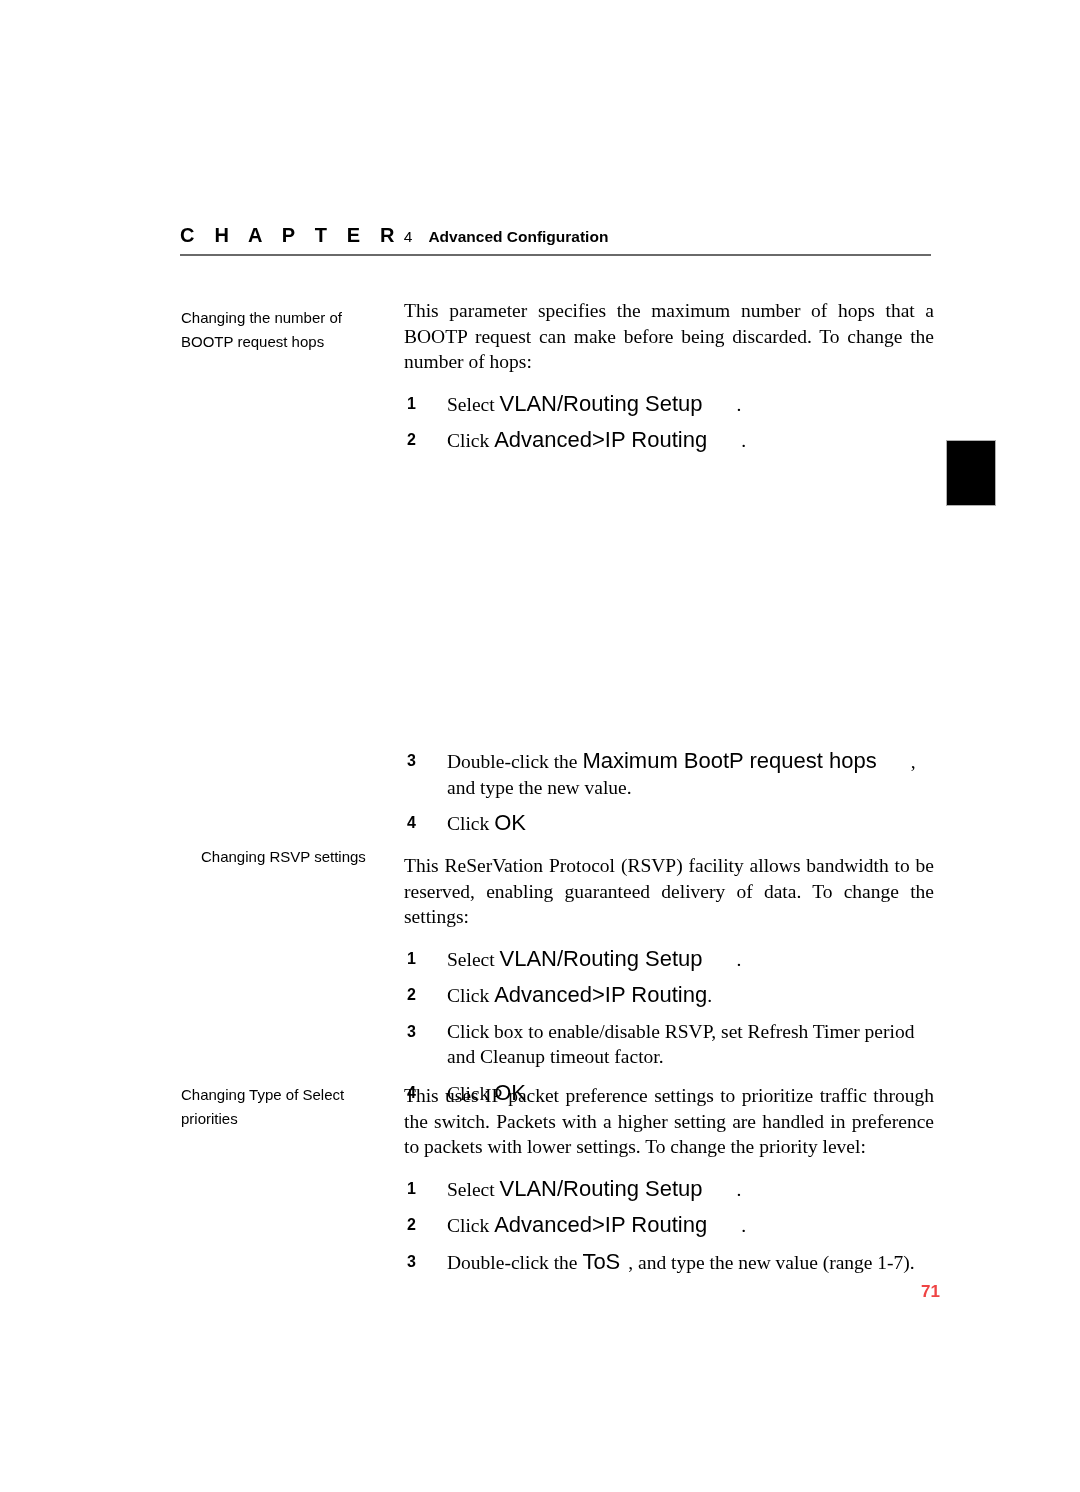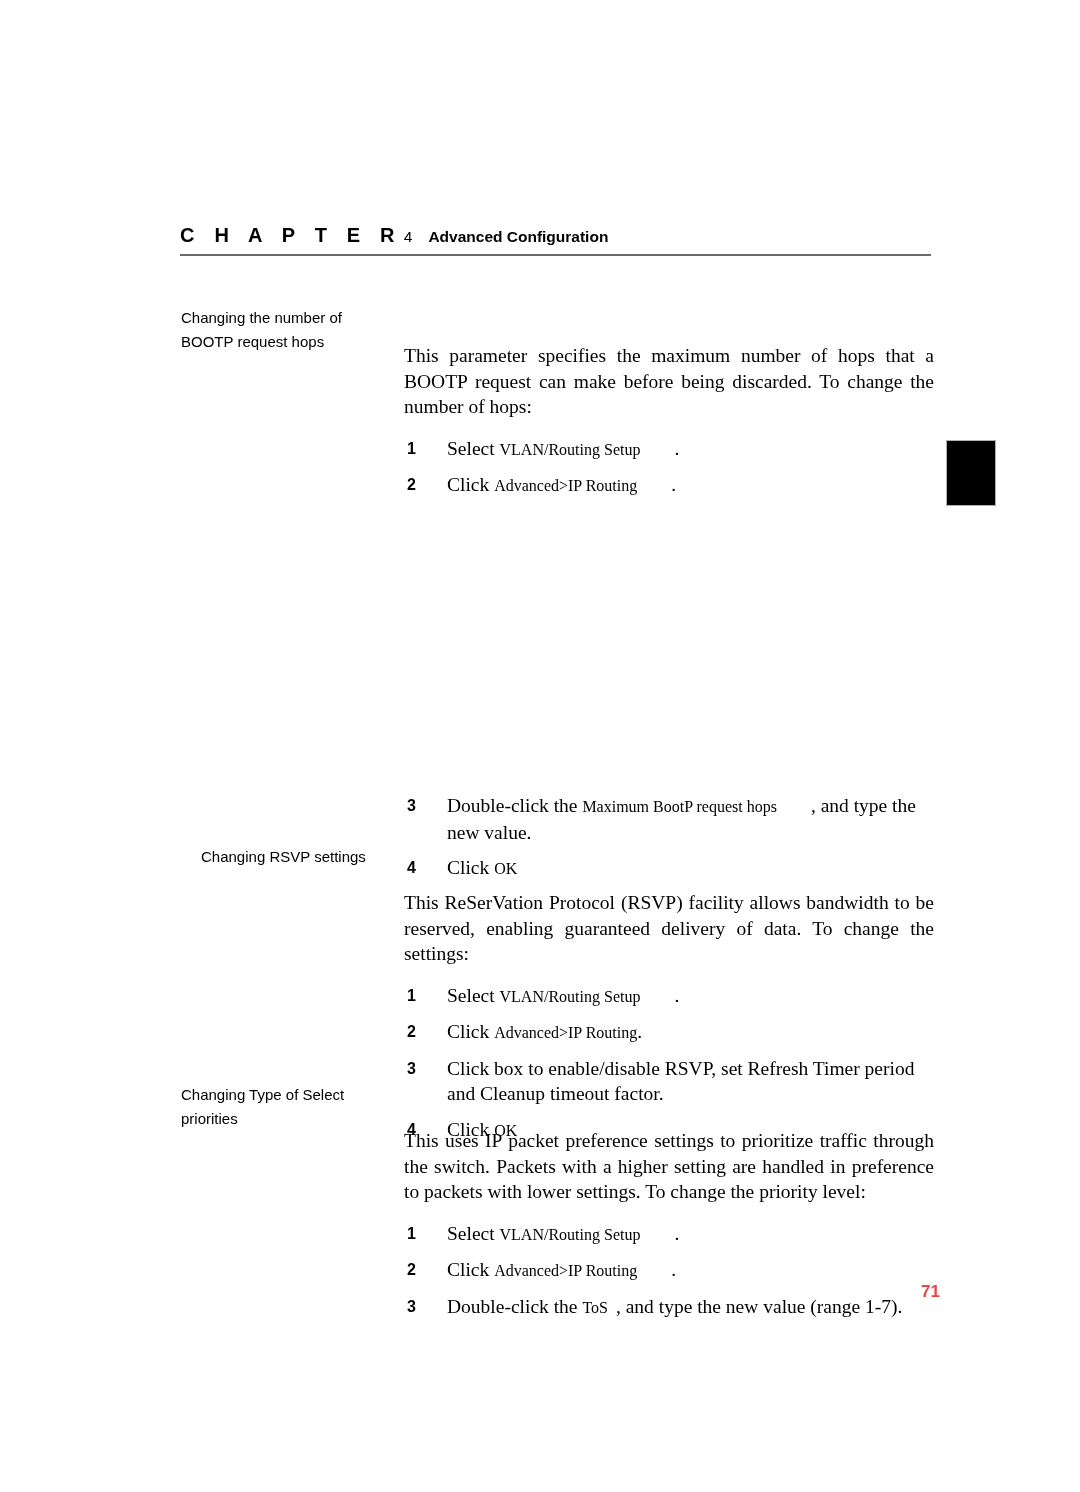--- a/index.html
+++ b/index.html
@@ -90,21 +90,20 @@
     font-family: "Liberation Sans", "DejaVu Sans", sans-serif;
     font-size: 15px;
     line-height: 23.5px;
     color: #000;
   }
 
   .body-col {
     position: absolute;
     left: 404px;
     width: 530px;
-    margin-top: 45px;
   }
 
   .para {
     font-family: "Liberation Serif", "DejaVu Serif", serif;
     font-size: 19.5px;
     line-height: 25.5px;
     text-align: justify;
     text-justify: inter-word;
     color: #000;
     margin: 0;
@@ -126,22 +125,22 @@
     top: 0;
     font-family: "Liberation Sans", "DejaVu Sans", sans-serif;
     font-size: 16px;
     font-weight: 700;
     line-height: 25.5px;
   }
   .step-text { display: inline; }
 
   
   .ui {
-    font-family: Liberation Serif, serif;
-    font-size: 16px;
+    font-family: Liberation Sans, sans-serif;
+    font-size: 22px;
   }
   
   .xrefgap { display: inline-block; width: 34px; }
   .xrefgap-sm { display: inline-block; width: 8px; }
 
   
   .folio {
     position: absolute;
     left: 880px;
     top: 1282px;
@@ -196,21 +195,21 @@
         <span class="step-num">4</span>
         <span class="step-text"><span>Click </span><span class="ui">OK</span><span></span></span>
       </div>
     </div>
   </div>
 
   <div class="block" style="top:845px;">
     <div class="side-label" style="top:0;margin-left:20px;">
       <div>Changing RSVP settings</div>
     </div>
-    <div class="body-col" style="top:0;">
+    <div class="body-col" style="top:8px;">
       <p class="para">This ReSerVation Protocol (RSVP) facility allows bandwidth to be reserved, enabling guaranteed delivery of data. To change the settings:</p>
       <div style="height:16px;"></div>
       <div class="step">
         <span class="step-num">1</span>
         <span class="step-text"><span>Select </span><span class="ui">VLAN/Routing Setup</span><span class="xrefgap"></span><span>.</span></span>
       </div>
       <div class="step">
         <span class="step-num">2</span>
         <span class="step-text"><span>Click </span><span class="ui">Advanced&gt;IP Routing</span><span>.</span></span>
       </div>

